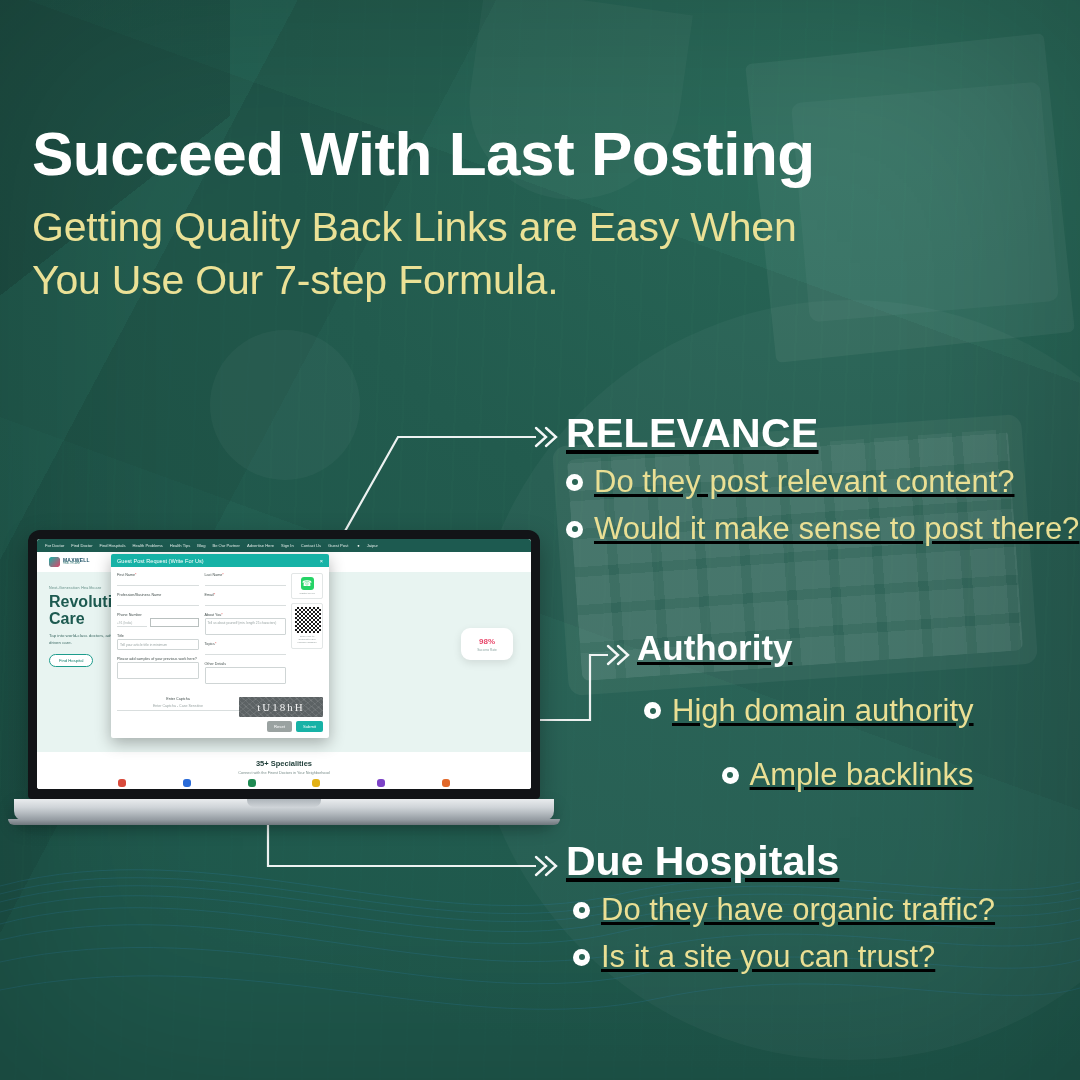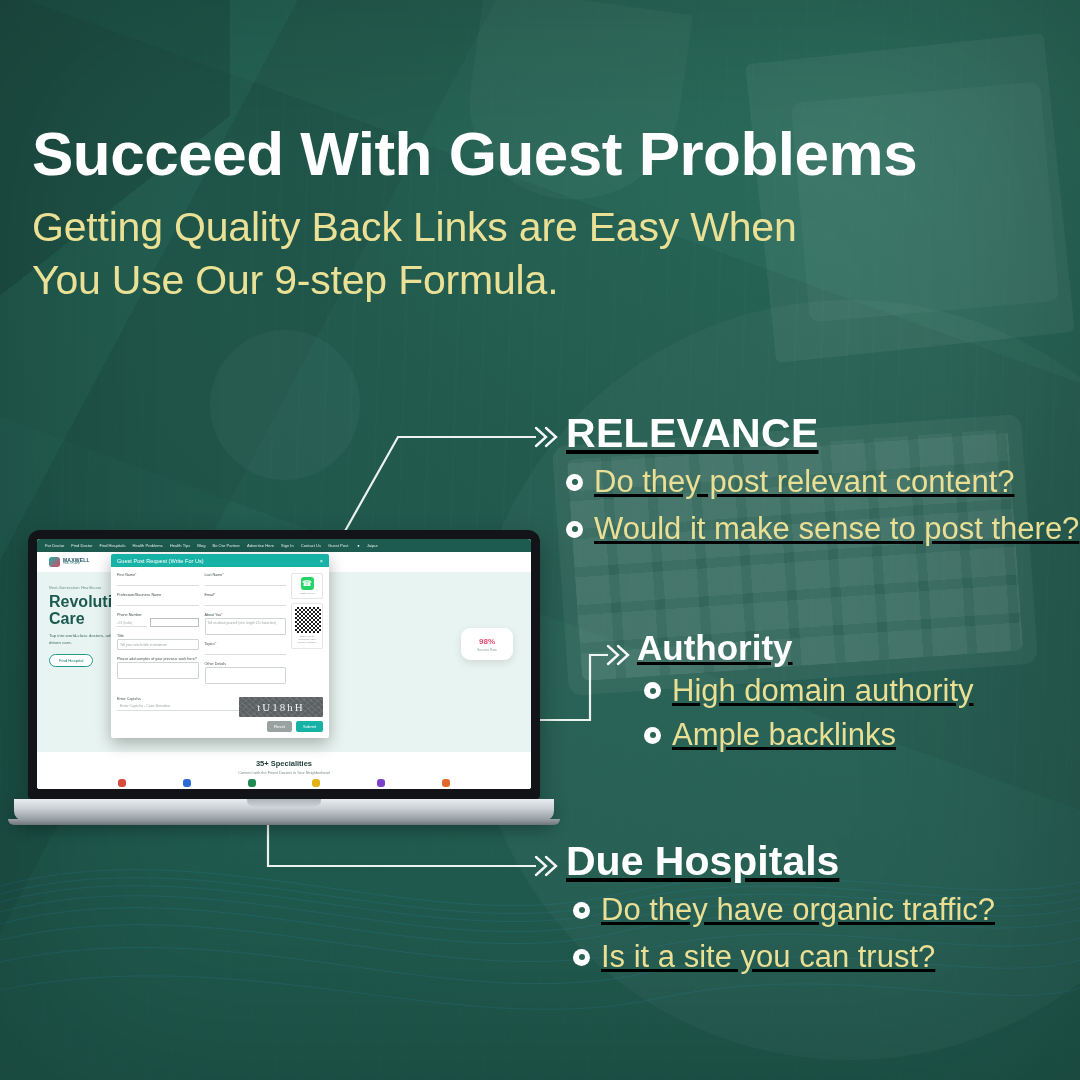--- a/index.html
+++ b/index.html
@@ -60,21 +60,21 @@
       display:inline-flex;align-items:center;justify-content:center;}
   .bullet i{width:6px;height:6px;border-radius:50%;background:#2a6454;display:block;}
 
   #block-relevance{left:566px;top:412px;}
   #block-relevance .btitle{font-size:41px;letter-spacing:.3px;}
   #block-relevance li{font-size:31px;margin-top:7px;}
 
   #block-authority{left:637px;top:630px;}
   #block-authority .btitle{font-size:35px;}
   #block-authority ul{margin-left:7px;}
-  #block-authority li{font-size:31px;margin-top:4px;}
+  #block-authority li{font-size:31px;margin-top:24px;justify-content:flex-end;}
 
   #block-diligence{left:566px;top:840px;}
   #block-diligence .btitle{font-size:41px;}
   #block-diligence ul{margin-left:7px;}
   #block-diligence li{font-size:31px;margin-top:7px;}
 
   .connectors{position:absolute;inset:0;pointer-events:none;}
 
   
   .laptop{position:absolute;left:28px;top:530px;width:512px;}
@@ -148,21 +148,21 @@
   .phone-row .pn{flex:1;border:1px solid #b9c0bf;height:9px;}
   .mside{width:32px;display:flex;flex-direction:column;gap:4px;}
   .sidecard{border:1px solid #e2e6e6;border-radius:2px;padding:3px;text-align:center;}
   .wa{width:13px;height:13px;border-radius:3px;background:#25d366;margin:0 auto;
       display:flex;align-items:center;justify-content:center;color:#fff;font-size:8px;line-height:1;}
   .sidecard p{font-size:2.5px;color:#8d9897;margin-top:2px;line-height:1.25;}
   .qr{width:26px;height:26px;margin:0 auto;
       background:
         repeating-conic-gradient(#1b1b1b 0 25%, #fff 0 50%) 0 0/4px 4px,
         repeating-conic-gradient(#1b1b1b 0 25%, #fff 0 50%) 2px 2px/6px 6px;}
-  .cap-row{display:flex;align-items:flex-start;padding:0 6px 4px 6px;}
+  .cap-row{display:flex;align-items:flex-start;padding:0 6px 4px 6px;text-align:center;}
   .cap-left{flex:1;}
   .cap-left label{font-size:3.7px;color:#45514f;display:block;margin-bottom:1px;}
   .cap-left .box{border-bottom:1px solid #d9dede;font-size:3.6px;color:#9aa5a4;padding:2px 3px;}
   .cap-img{width:84px;height:20px;border-radius:1px;color:#f2f2f2;
       display:flex;align-items:center;justify-content:center;
       font-family:"Liberation Serif", serif;font-size:11px;letter-spacing:2px;
       background:
         repeating-linear-gradient(42deg, rgba(255,255,255,.09) 0 1px, rgba(0,0,0,0) 1px 4px),
         repeating-linear-gradient(-38deg, rgba(255,255,255,.07) 0 1px, rgba(0,0,0,0) 1px 5px),
         #5c6264;}
@@ -193,24 +193,24 @@
       <path d="M0,134 C210,78 430,188 620,142 C800,100 960,158 1080,130"></path>
       <path d="M0,150 C230,96 440,206 640,160 C820,118 970,176 1080,148"></path>
       <path d="M0,172 C240,120 450,228 650,182 C830,142 980,198 1080,170"></path>
       <path d="M0,200 C250,150 460,252 660,208 C840,170 990,224 1080,198"></path>
     </g>
   </svg>
   <div class="vignette"></div>
 </div>
 
 <div class="headline-wrap">
-  <h1 class="headline">Succeed With Guest Problems</h1>
+  <h1 class="headline">Succeed With Last Posting</h1>
   <div class="subhead">
     <span>Getting Quality Back Links are Easy When</span>
-    <span>You Use Our 9-step Formula.</span>
+    <span>You Use Our 7-step Formula.</span>
   </div>
 </div>
 
 <svg class="connectors" viewBox="0 0 1080 1080">
   <g stroke="#ffffff" stroke-width="2.2" fill="none" opacity=".92">
     <path d="M340,540 L398,437 L536,437"></path>
     <path d="M500,720 L590,720 L590,655 L608,655"></path>
     <path d="M268,800 L268,866 L536,866"></path>
   </g>
   <g stroke="#ffffff" stroke-width="2.4" fill="none" stroke-linecap="round" opacity=".95">

